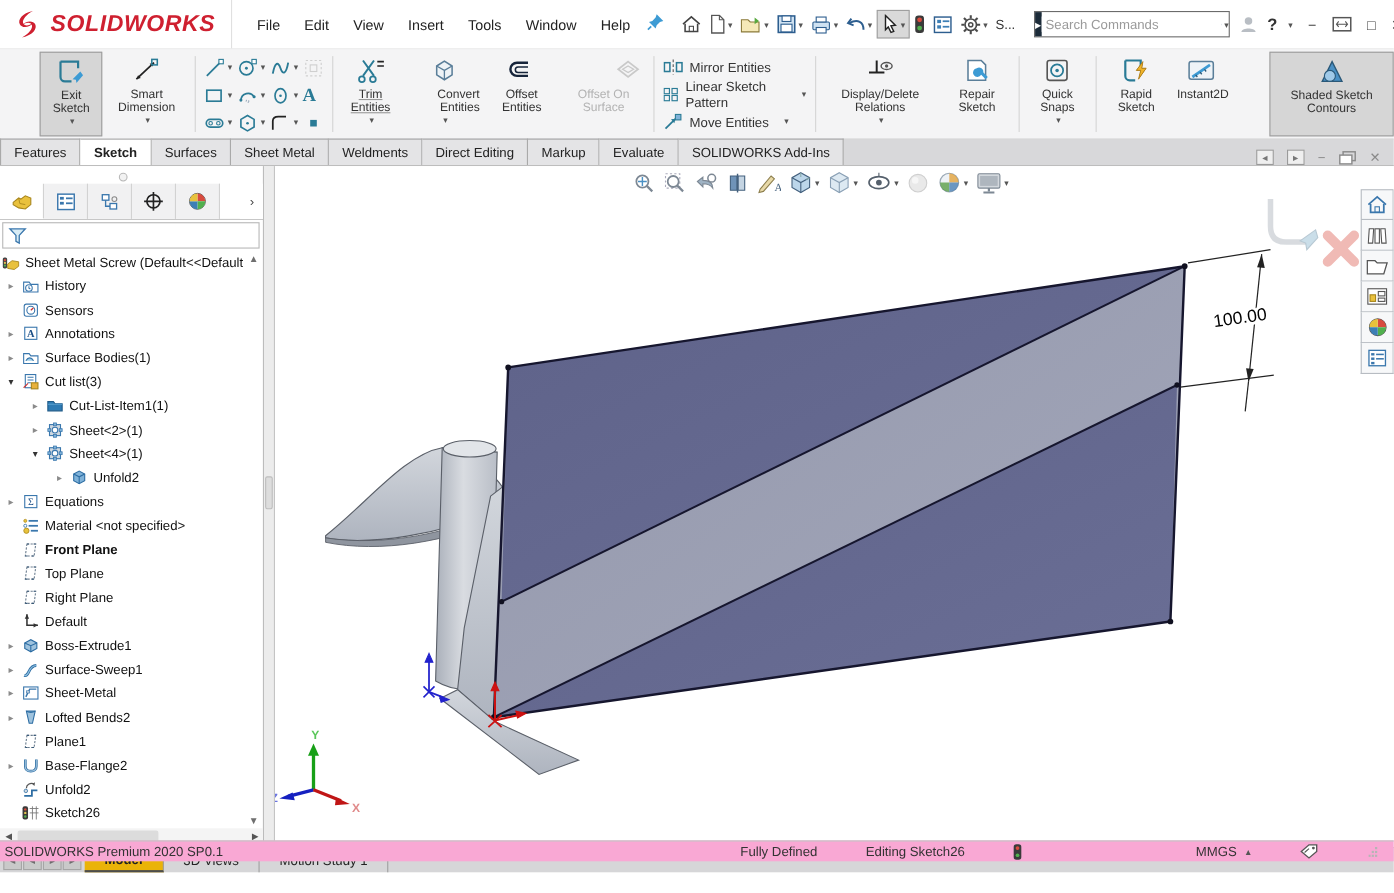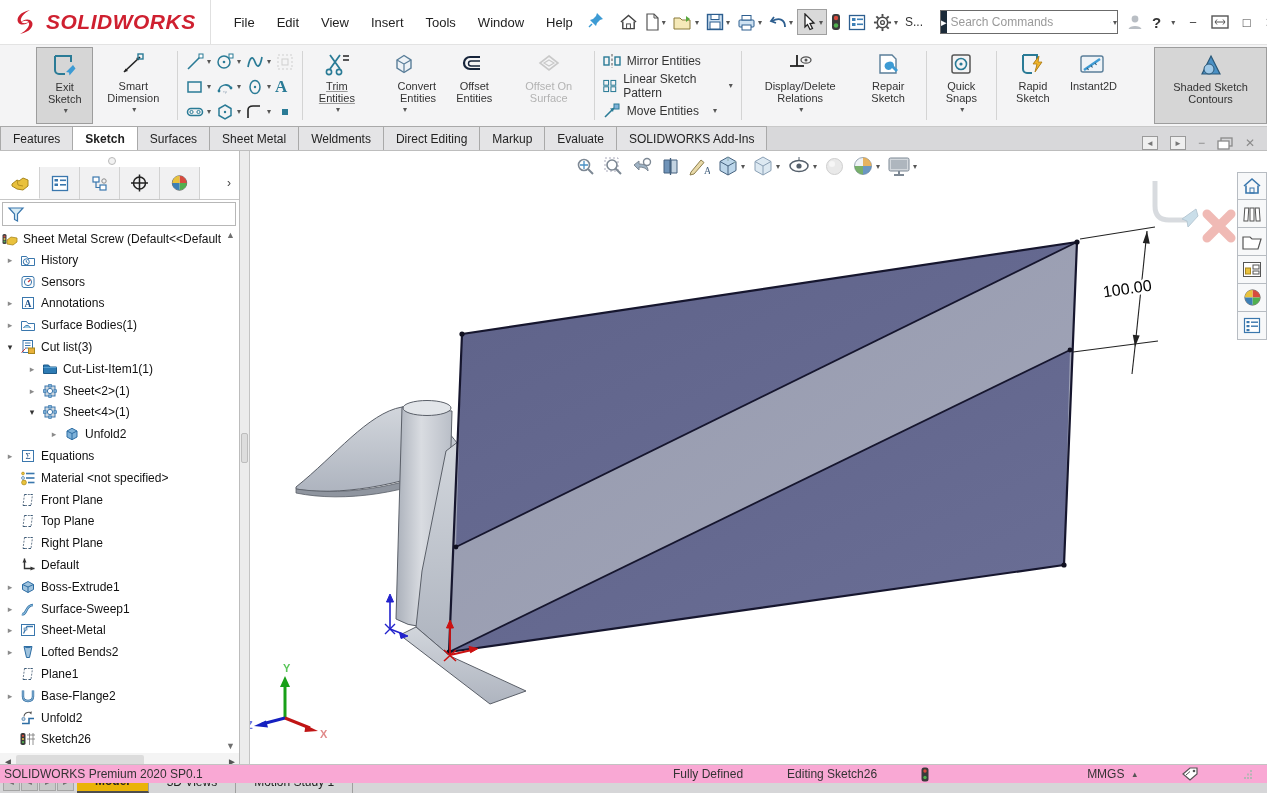--- a/index.html
+++ b/index.html
@@ -22,21 +22,21 @@
   #searchbox input::placeholder { color:#9a9a9a; }
   #winctrl { display:flex; align-items:center; gap:14px; margin-left:14px; color:#444; font-size:13px; }
   #titlebar-right { display:flex; align-items:center; margin-left:8px; gap:8px; }
 
   
   #ribbon { position:absolute; left:0; top:45px; width:1267px; height:82px; background:#f4f4f5; border-bottom:1px solid #c9c9c9; display:flex; align-items:stretch; padding:2px 0 2px 4px; }
   .rsep { width:1px; background:#d4d4d4; margin:4px 4px; }
   .rbtn { display:flex; flex-direction:column; align-items:center; justify-content:flex-start; font-size:11px; line-height:12px; color:#333; padding:3px 5px 1px; text-align:center; }
   .rbtn .ric { height:30px; display:flex; align-items:center; justify-content:center; }
   .rbtn.pressed { background:#d6d6d6; border:1px solid #9d9d9d;margin-left:32px; }
-  .rbtn.disabled { color:#b3b3b3; }
+  .rbtn.disabled { color:#b3b3b3;align-items:flex-end; }
   .sgrid { display:grid; grid-template-columns:repeat(4,auto); grid-auto-rows:25px; align-items:center; padding:2px 2px; column-gap:2px; }
   .scell { display:flex; align-items:center; padding:0 1px; }
   .listgrp { display:flex; flex-direction:column; justify-content:center; gap:3px; padding:0 4px; }
   .lrow { display:flex; align-items:center; gap:6px; font-size:12px; color:#333; }
   .lrow .car { margin-left:8px; }
 
   
   #cmdtab-row { position:absolute; left:0; top:127px; width:1267px; height:24px; background:#d8d8da; border-bottom:1px solid #bdbdbd; display:flex; align-items:flex-end; }
   #cmdtabs { display:flex; height:24px; }
   .ctab { font-size:12px; color:#222; padding:4px 12px 4px; border-right:1px solid #a9a9a9; border-top:1px solid #a9a9a9; background:#e4e4e6; display:flex; align-items:center; }
@@ -677,21 +677,21 @@
             <circle cx="3" cy="3.5" r="1.4" fill="#e8c23c" stroke="#a8861c" stroke-width=".6"></circle>
             <rect x="6" y="2.7" width="8.5" height="1.6" fill="#3a77ad"></rect>
             <circle cx="3" cy="8" r="1.4" fill="#fff" stroke="#3a77ad" stroke-width=".8"></circle>
             <rect x="6" y="7.2" width="8.5" height="1.6" fill="#3a77ad"></rect>
             <circle cx="4" cy="12.5" r="2.4" fill="#e8c23c" stroke="#a8861c" stroke-width=".7"></circle>
             <rect x="8" y="11.7" width="6.5" height="1.6" fill="#3a77ad"></rect>
           </svg>
         </span>
         <span class="tlabel">Material &lt;not specified&gt;</span>
       </div>
-      <div class="trow" style="padding-left: 4px;">
+      <div class="trow" style="padding-left: 4px; font-weight: bold;">
         <span class="tarrow"></span>
         <span class="ticon">
           <svg viewBox="0 0 16 16">
             <path d="M4.5 2.5h8l-1.5 11h-8z" fill="none" stroke="#6b7d8f" stroke-dasharray="2 1.3"></path>
             <path d="M4.5 2.5h2M10.5 2.5h2M3 13.5h2M9 13.5h2" stroke="#3a5a78"></path>
           </svg>
         </span>
         <span class="tlabel">Front Plane</span>
       </div>
       <div class="trow" style="padding-left: 4px;">

